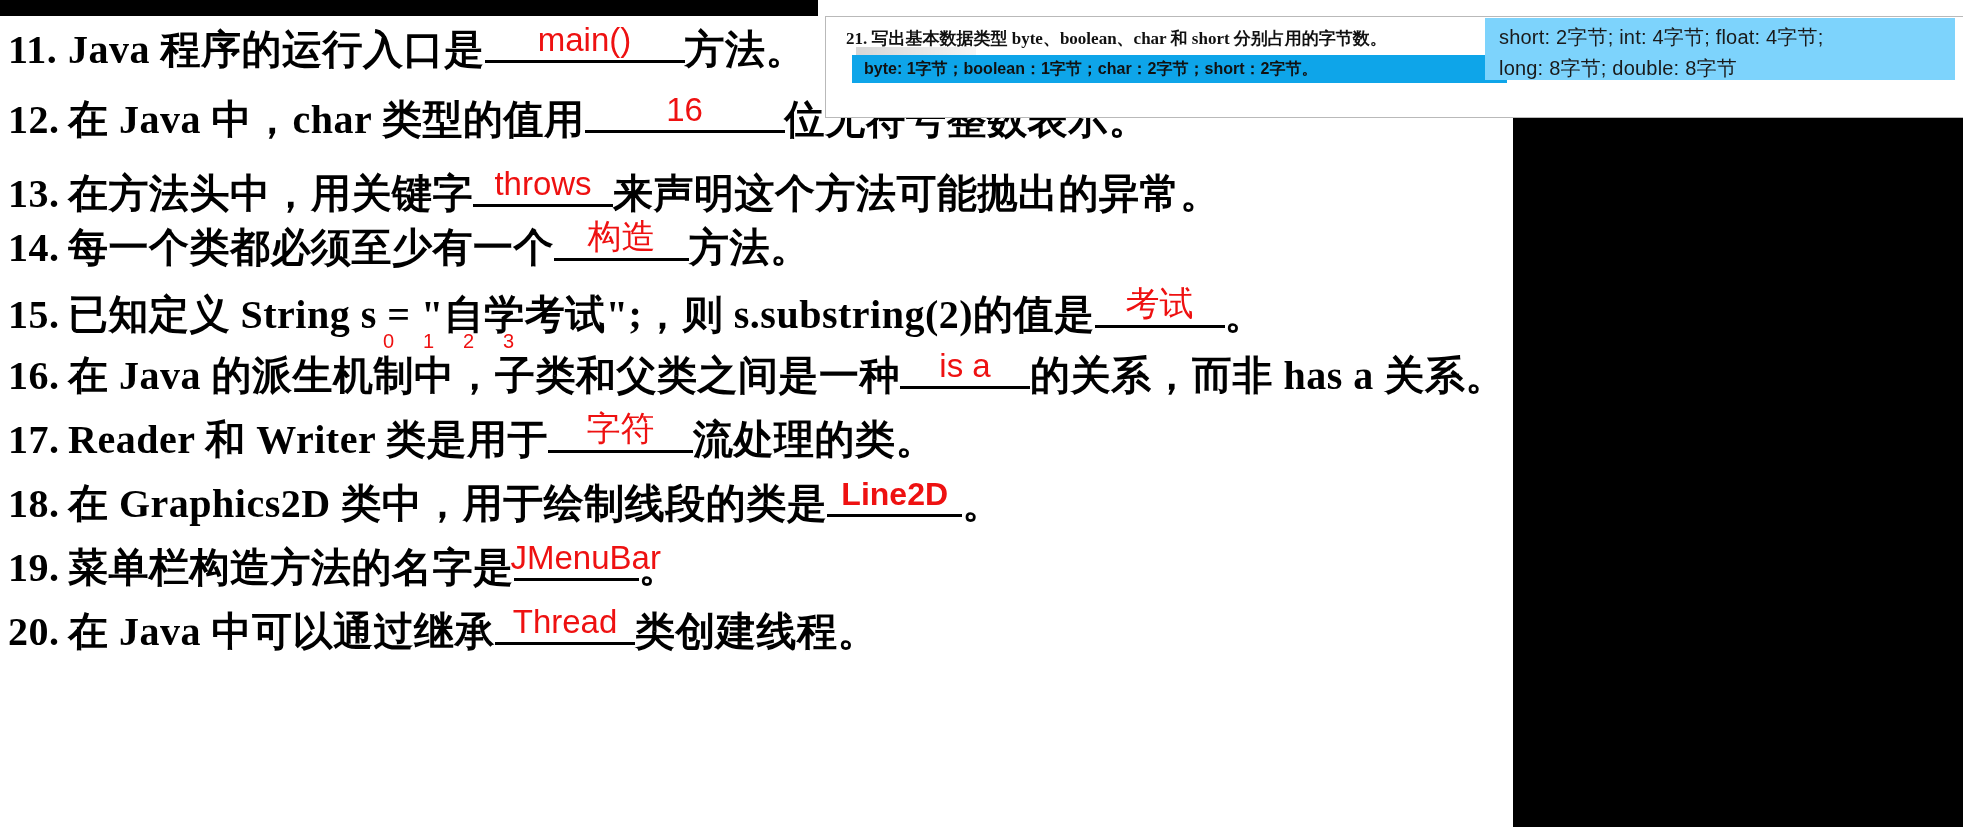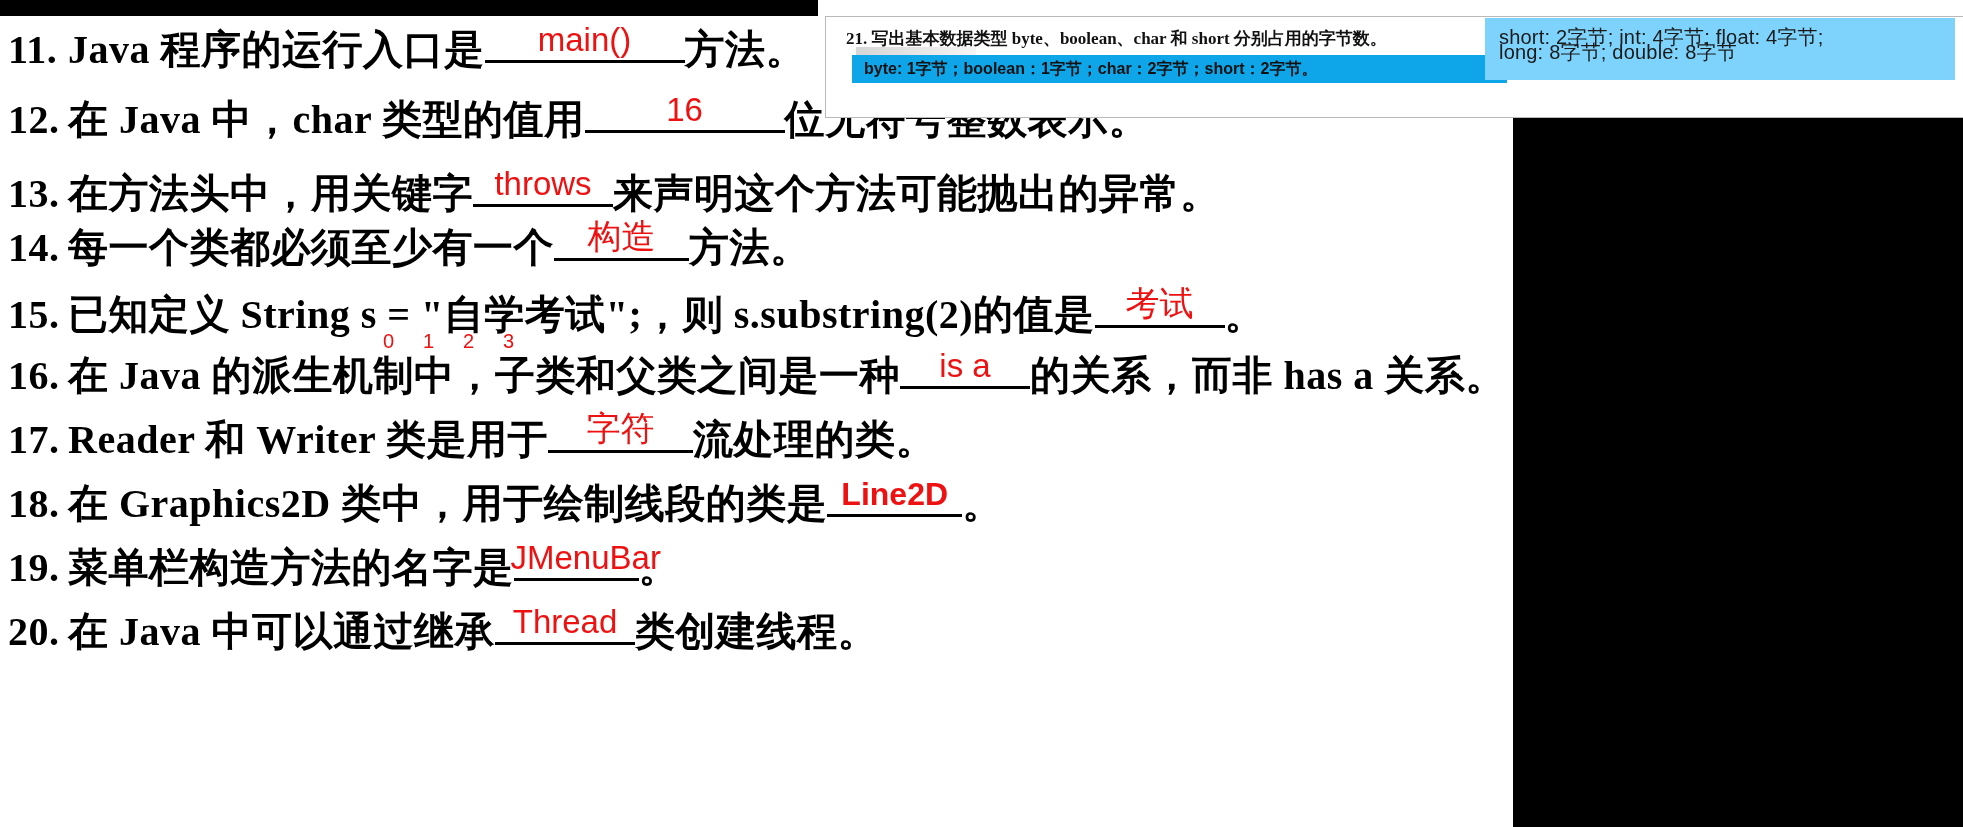--- a/index.html
+++ b/index.html
@@ -87,21 +87,21 @@
     position: absolute;
     left: 14px;
     font-family: "Liberation Sans", "DejaVu Sans", sans-serif;
     font-size: 20px;
     font-weight: 400;
     white-space: nowrap;
     color: #1a1a1a;
     letter-spacing: 0.2px;
   }
   #green-card .gline.l1 { top: 6px; }
-  #green-card .gline.l2 { top: 21px; text-align: center; }
+  #green-card .gline.l2 { top: 37px; text-align: center; }
 
   
   .qline {
     position: absolute;
     left: 8px;
     white-space: nowrap;
     font-family: "Liberation Serif", "DejaVu Serif", serif;
     font-size: 40px;
     font-weight: 700;
     line-height: 1;

